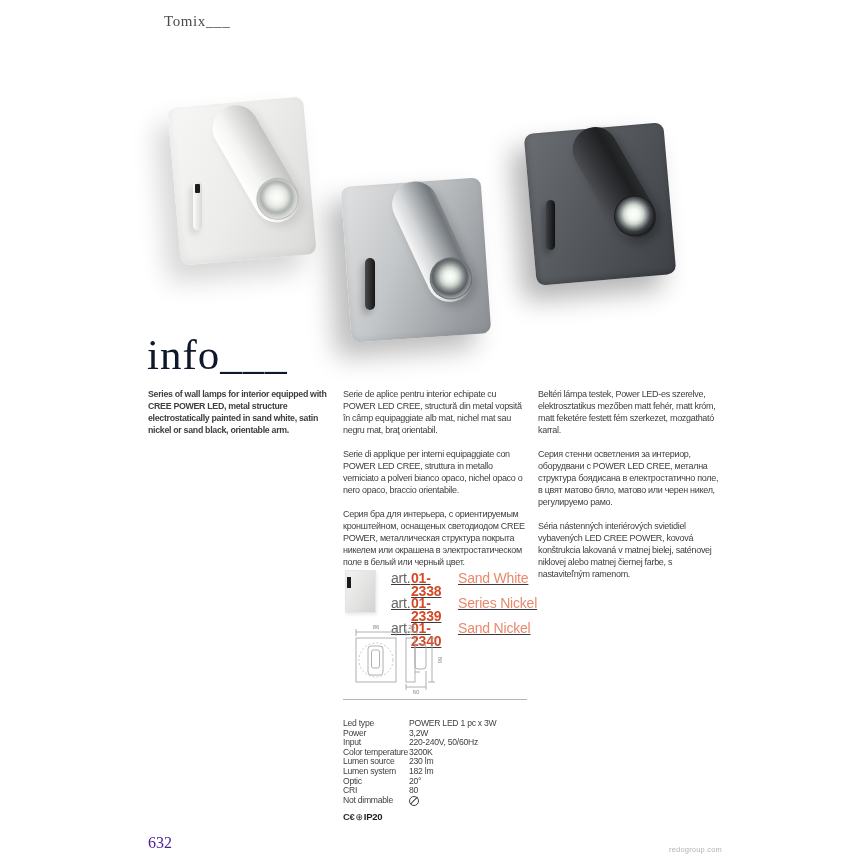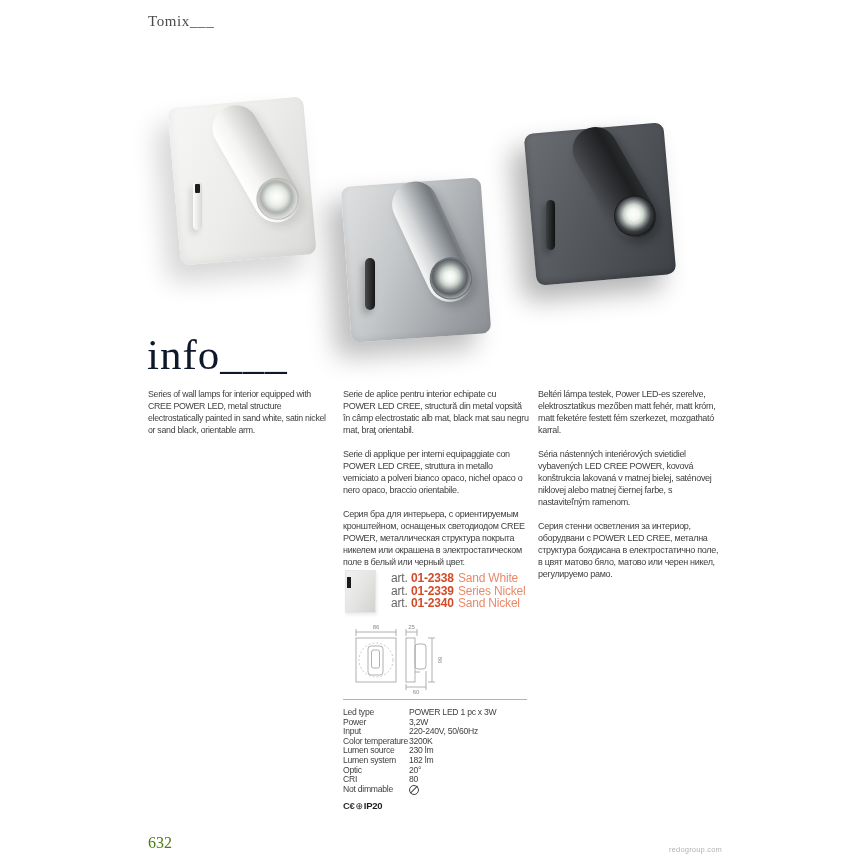--- a/index.html
+++ b/index.html
@@ -4,70 +4,70 @@
 <style>
   html,body{margin:0;padding:0;}
   body{
     width:868px;height:868px;background:#ffffff;position:relative;overflow:hidden;
     font-family:"Liberation Sans",sans-serif;color:#3c3c3c;
   }
   .abs{position:absolute;}
 
   
   .series-title{
-    left:148px;top:13px;font-family:"Liberation Serif",serif;font-size:15px;
+    left:164px;top:13px;font-family:"Liberation Serif",serif;font-size:15px;
     color:#4a4a4a;letter-spacing:0.6px;
   }
   .product-title{
     left:147px;top:330px;font-family:"Liberation Serif",serif;font-size:43px;
     font-weight:400;color:#0f172a;letter-spacing:1px;
   }
   .desc-col{width:186px;font-size:9px;letter-spacing:-0.3px;line-height:12px;color:#3f3f3f;}
   .desc-col p{margin:0 0 12px 0;}
-  .col-en{left:148px;top:388px;font-weight:400;font-size:8.8px;}
+  .col-en{left:148px;top:388px;font-weight:700;font-size:8.8px;}
   .col-2{left:343px;top:388px;}
   .col-3{left:538px;top:388px;}
 
   
   .articles{left:345px;top:570px;display:flex;align-items:flex-start;}
   .thumb{
     width:29px;height:41px;background:linear-gradient(120deg,#f2f2f1 0%,#e3e3e2 55%,#d2d2d1 100%);
     border:1px solid #e6e6e6;position:relative;box-shadow:1px 2px 3px rgba(0,0,0,0.08);
   }
   .thumb::before{content:"";position:absolute;left:1px;top:6px;width:4px;height:11px;background:#1a1a1a;}
   .art-rows{margin-left:15px;padding-top:2px;}
-  .art-row{display:flex;font-size:12px;line-height:12.6px;letter-spacing:-0.2px;}
+  .art-row{display:flex;font-size:14px;line-height:12.6px;letter-spacing:-0.2px;text-decoration:underline;}
   .art-label{color:#666;width:20px;}
   .art-code{color:#d44a27;font-weight:700;width:47px;}
   .art-finish{color:#e9896a;}
 
   
   .dims{left:350px;top:622px;}
   .dims text{font-family:"Liberation Sans",sans-serif;font-size:6px;fill:#8a8a8a;letter-spacing:-0.2px;}
 
   
-  .specs{left:343px;top:699px;width:184px;border-top:1px solid #b3b3b3;padding-top:8px;}
+  .specs{left:343px;top:699px;width:184px;border-top:1px solid #b3b3b3;padding-top:19px;}
   .spec-row{display:flex;font-size:8.6px;line-height:9.6px;letter-spacing:-0.25px;color:#3f3f3f;}
   .spec-label{width:66px;flex:none;}
   .spec-value{flex:1;}
   .nodim-icon{
     display:inline-block;width:8px;height:8px;border:1px solid #3f3f3f;border-radius:50%;
     position:relative;margin-top:0px;
   }
   .nodim-icon::after{
     content:"";position:absolute;left:-1px;top:3.5px;width:10px;height:1px;background:#3f3f3f;
     transform:rotate(-45deg);
   }
   .marks{display:flex;align-items:center;margin-top:3px;letter-spacing:-0.3px;}
   .ce{font-size:9.5px;font-weight:600;color:#2e2e2e;}
   .cert{font-size:9px;color:#2e2e2e;margin:0 1px;}
   .ip{font-size:9.5px;font-weight:800;color:#1e1e1e;}
 
   
-  .page-num{left:148px;top:834px;font-family:"Liberation Serif",serif;font-size:16px;color:#4d7c0f;}
+  .page-num{left:148px;top:834px;font-family:"Liberation Serif",serif;font-size:16px;color:#4c1d95;}
   .site{right:146px;top:845px;font-size:7.5px;color:#b3b3b3;letter-spacing:0.2px;}
 
   
   .lamp{position:absolute;}
   .plate{position:absolute;border-radius:9px;}
   .arm{position:absolute;}
   .lens{position:absolute;border-radius:50%;}
   .pivot{position:absolute;border-radius:50%;}
   .switch{position:absolute;}
 
@@ -185,28 +185,28 @@
     </div>
     <div class="switch"></div>
   </div>
 
   <div class="abs product-title">info___</div>
 
   <div class="abs desc-col col-en">
     <p>Series of wall lamps for interior equipped with CREE POWER LED, metal structure electrostatically painted in sand white, satin nickel or sand black, orientable arm.</p>
   </div>
   <div class="abs desc-col col-2">
-    <p>Serie de aplice pentru interior echipate cu POWER LED CREE, structură din metal vopsită în câmp electrostatic alb mat, black mat sau negru mat, braţ orientabil.</p>
+    <p>Serie de aplice pentru interior echipate cu POWER LED CREE, structură din metal vopsită în câmp equipaggiate alb mat, nichel mat sau negru mat, braţ orientabil.</p>
     <p>Serie di applique per interni equipaggiate con POWER LED CREE, struttura in metallo verniciato a polveri bianco opaco, nichel opaco o nero opaco, braccio orientabile.</p>
     <p>Серия бра для интерьера, с ориентируемым кронштейном, оснащеных светодиодом CREE POWER, металлическая структура покрыта никелем или окрашена в электростатическом поле в белый или черный цвет.</p>
   </div>
   <div class="abs desc-col col-3">
     <p>Beltéri lámpa testek, Power LED-es szerelve, elektrosztatikus mezőben matt fehér, matt króm, matt feketére festett fém szerkezet, mozgatható karral.</p>
+    <p>Серия стенни осветления за интериор, оборудвани с POWER LED CREE, метална структура боядисана в електростатично поле, в цвят матово бяло, матово или черен никел, регулируемо рамо.</p>
     <p>Séria nástenných interiérových svietidiel vybavených LED CREE POWER, kovová konštrukcia lakovaná v matnej bielej, saténovej niklovej alebo matnej čiernej farbe, s nastaviteľným ramenom.</p>
-    <p>Серия стенни осветления за интериор, оборудвани с POWER LED CREE, метална структура боядисана в електростатично поле, в цвят матово бяло, матово или черен никел, регулируемо рамо.</p>
   </div>
 
   <div class="abs articles">
     <div class="thumb"></div>
     <div class="art-rows">
       <div class="art-row">
         <span class="art-label">art.</span>
         <span class="art-code">01-2338</span>
         <span class="art-finish">Sand White</span>
       </div>

